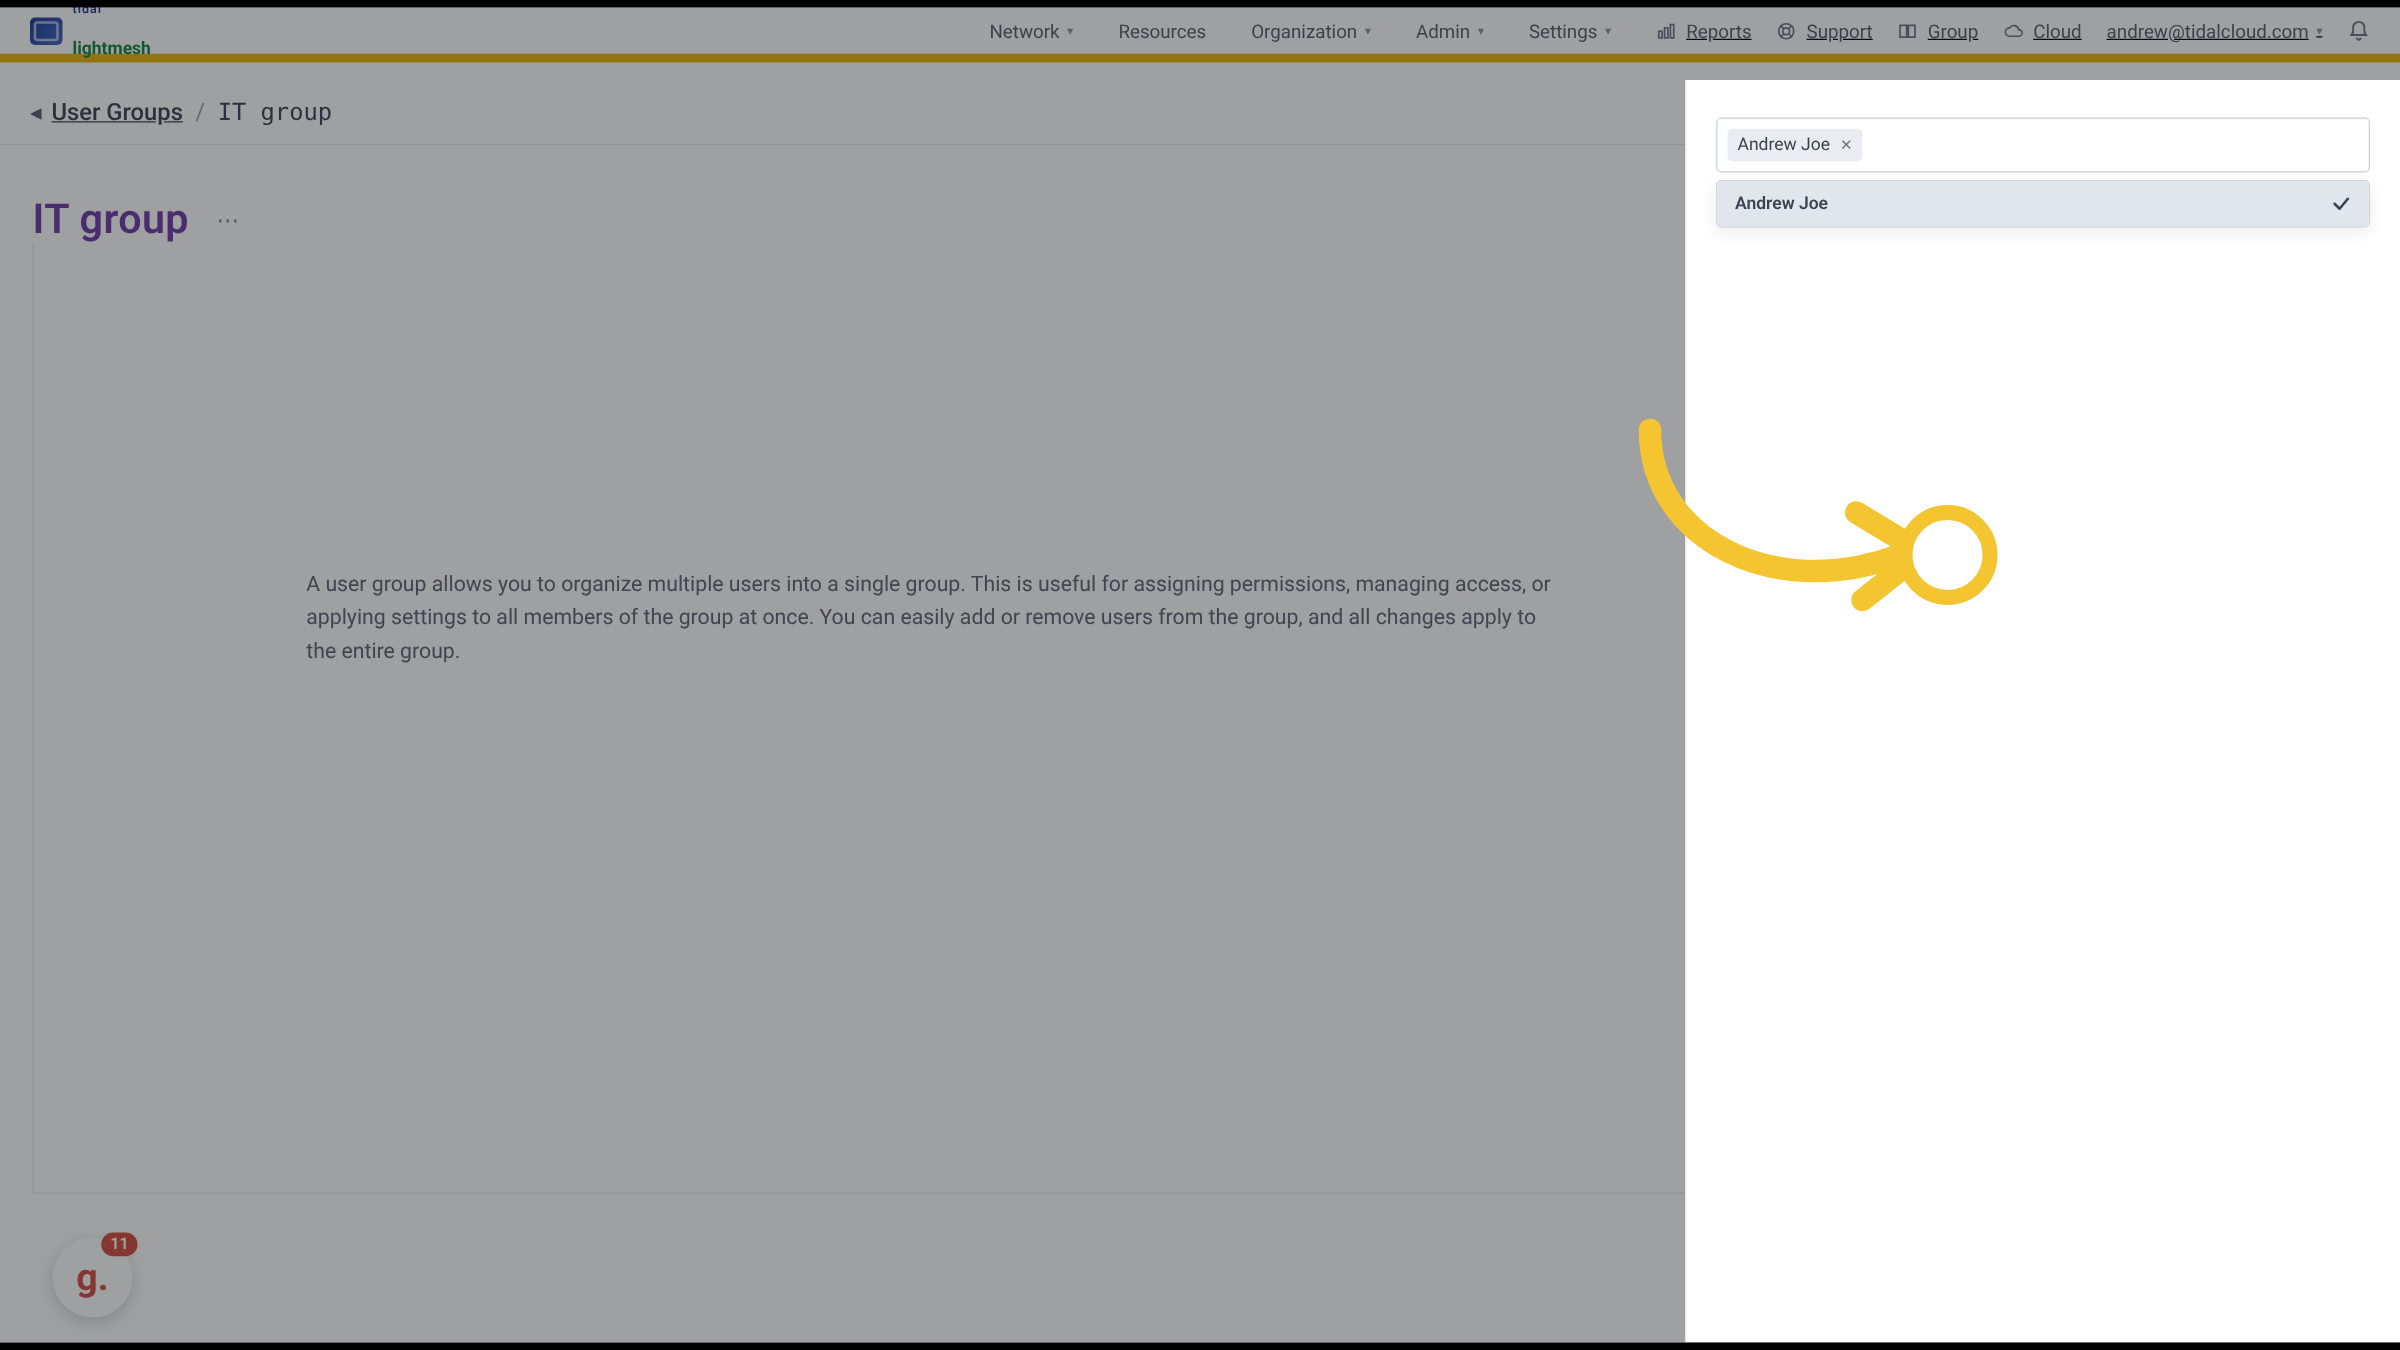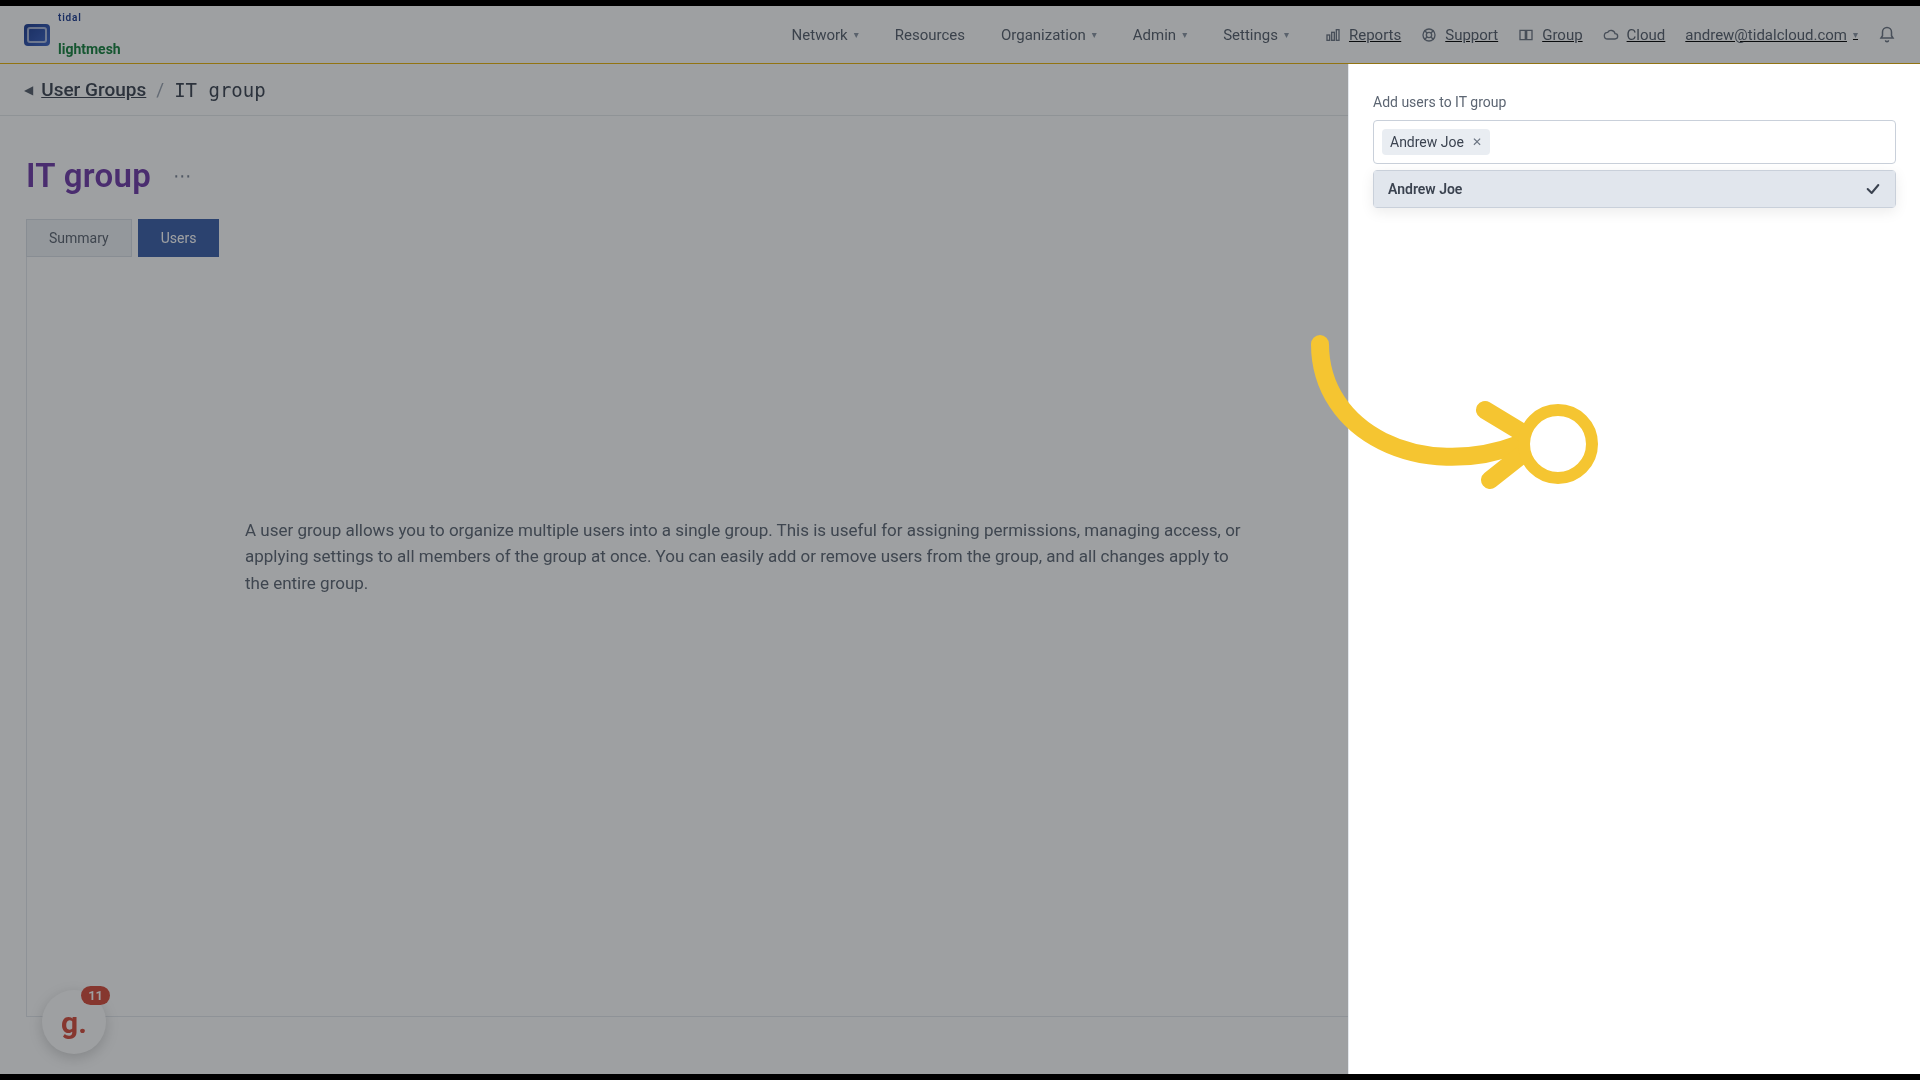--- a/index.html
+++ b/index.html
@@ -1,21 +1,21 @@
 <!DOCTYPE html>
 <html><head>
 <meta charset="utf-8">
 <style>
   * { box-sizing: border-box; margin: 0; padding: 0; font-family: -apple-system, BlinkMacSystemFont, "Segoe UI", Roboto, sans-serif; }
   body { width: 1920px; height: 1080px; background: #fff; position: relative; overflow: hidden; }
   .letterbox-top, .letterbox-bottom { position: absolute; left: 0; right: 0; height: 6px; background: #000; z-index: 200; }
   .letterbox-top { top: 0; } .letterbox-bottom { bottom: 0; }
 
   
-  .topnav { position: absolute; top: 6px; left: 0; right: 0; height: 58px; display: flex; align-items: center; padding: 0 24px; border-bottom: 1px solid #eab308; background: #fff; }
+  .topnav { position: absolute; top: 6px; left: 0; right: 0; height: 44px; display: flex; align-items: center; padding: 0 24px; border-bottom: 7px solid #eab308; background: #fff; }
   .logo { display: flex; align-items: center; gap: 8px; }
   .logo-mark { width: 26px; height: 22px; background: linear-gradient(135deg,#1b3a8f,#3b63c4); border-radius: 4px; position: relative; }
   .logo-mark::after { content:""; position:absolute; inset:3px; border:2px solid rgba(255,255,255,.6); border-radius:3px; }
   .logo-text { display:flex; flex-direction:column; line-height:1; }
   .logo-text .l1 { font-size:10px; letter-spacing:.08em; color:#1b3a8f; font-weight:600; }
   .logo-text .l2 { font-size:14px; color:#15803d; font-weight:700;margin-top:19px; }
   .nav-center { margin-left: auto; display:flex; align-items:center; gap: 36px; justify-content: space-between; }
   .nav-item { display:flex; align-items:center; gap:6px; color:#555e6b; font-size:15px; cursor:pointer; }
   .nav-item .chev { font-size:10px; color:#8a94a3; }
   .nav-right { margin-left: 36px; display:flex; align-items:flex-end; gap: 20px; text-decoration: underline; }
@@ -155,41 +155,36 @@
   <span class="crumb-link">User Groups</span>
   <span class="crumb-sep">/</span>
   <span class="crumb-current">IT group</span>
 </div>
 
 <div class="page">
   <div class="page-title-row">
     <div class="page-title">IT group</div>
     <div class="title-menu">⋯</div>
   </div>
-  <div class="tabs">
-    <div class="tab">Summary</div>
-    <div class="tab active">Users</div>
-  </div>
   <div class="content-box">
     <div class="content-inner">
       <div class="content-body">A user group allows you to organize multiple users into a single group. This is useful for assigning permissions, managing access, or applying settings to all members of the group at once. You can easily add or remove users from the group, and all changes apply to the entire group.</div>
     </div>
   </div>
 </div>
 
 <div class="help-fab">
   <span class="g">g.</span>
   <span class="badge">11</span>
 </div>
 
 <div class="overlay"></div>
 
 <div class="sidepanel">
   <div class="sidepanel-body">
-    <div class="field-label">Add users to IT group</div>
     <div class="multiselect">
       <div class="chip">
         <span>Andrew Joe</span>
         <span class="x">✕</span>
       </div>
       <input type="text" style="">
     </div>
     <div class="dropdown">
       <div class="option selected">
         <span>Andrew Joe</span>

